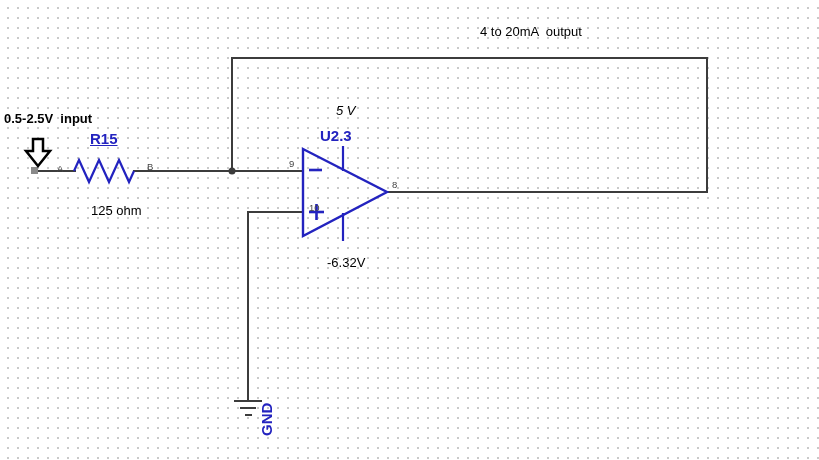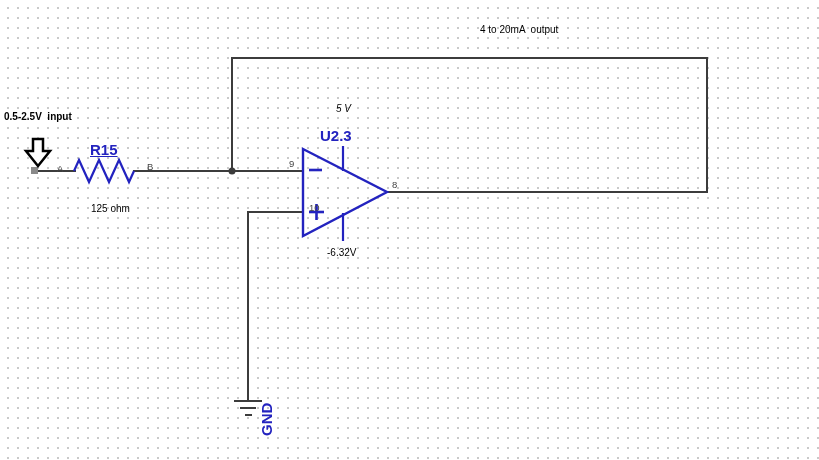--- a/index.html
+++ b/index.html
@@ -7,21 +7,21 @@
     position:relative;
     width:819px;height:460px;
     overflow:hidden;
     font-family:"Liberation Sans", sans-serif;
     background-color:#ffffff;
     background-image:radial-gradient(circle, #c9c9c9 1px, rgba(0,0,0,0) 1.2px);
     background-size:10px 10px;
     background-position:3px 3px;
   }
   .wire{position:absolute;background:#3c3c3c;}
-  .lbl{position:absolute;color:#000000;font-size:10px;white-space:pre;}
+  .lbl{position:absolute;color:#000000;font-size:13px;white-space:pre;}
   .ref{position:absolute;color:#2323bf;font-size:15px;font-weight:600;white-space:pre;}
   .pin{position:absolute;color:#444444;font-size:9.5px;white-space:pre;}
   .gnd-bar{position:absolute;background:#3c3c3c;height:2px;}
   svg{position:absolute;left:0;top:0;}
 </style>
 </head>
 <body>
 
 <div id="canvas">
 
@@ -56,35 +56,35 @@
     <line x1="316.5" y1="204" x2="316.5" y2="220" stroke="#2323bf" stroke-width="2.6"></line>
 
     <line x1="343" y1="146" x2="343" y2="171" stroke="#2323bf" stroke-width="2.2"></line>
     <line x1="343" y1="213" x2="343" y2="241" stroke="#2323bf" stroke-width="2.2"></line>
   </svg>
 
   <div class="lbl" style="left:480px;top:24px;">4 to 20mA  output</div>
 
   <div class="lbl" style="left:4px;top:111px;font-weight:bold;">0.5-2.5V  input</div>
 
-  <div class="ref" style="left:90px;top:141px;text-decoration:underline;">R15</div>
+  <div class="ref" style="left:90px;top:130px;text-decoration:underline;">R15</div>
 
   <div class="lbl" style="left:91px;top:203px;">125 ohm</div>
 
   <div class="pin" style="left:57px;top:163px;">A</div>
 
   <div class="pin" style="left:147px;top:161px;">B</div>
 
   <div class="lbl" style="left:336px;top:103px;font-style:italic;">5 V</div>
 
   <div class="ref" style="left:320px;top:127px;">U2.3</div>
 
   <div class="pin" style="left:289px;top:158px;">9</div>
 
   <div class="pin" style="left:281px;top:202px;margin-left:28px;">10</div>
 
   <div class="pin" style="left:392px;top:179px;">8</div>
 
-  <div class="lbl" style="left:327px;top:247px;">-6.32V</div>
+  <div class="lbl" style="left:327px;top:255px;">-6.32V</div>
 
   <div class="ref" style="left:258px;top:436px;transform:rotate(-90deg);transform-origin:0 0;">GND</div>
 
 </div>
 
 </body></html>

